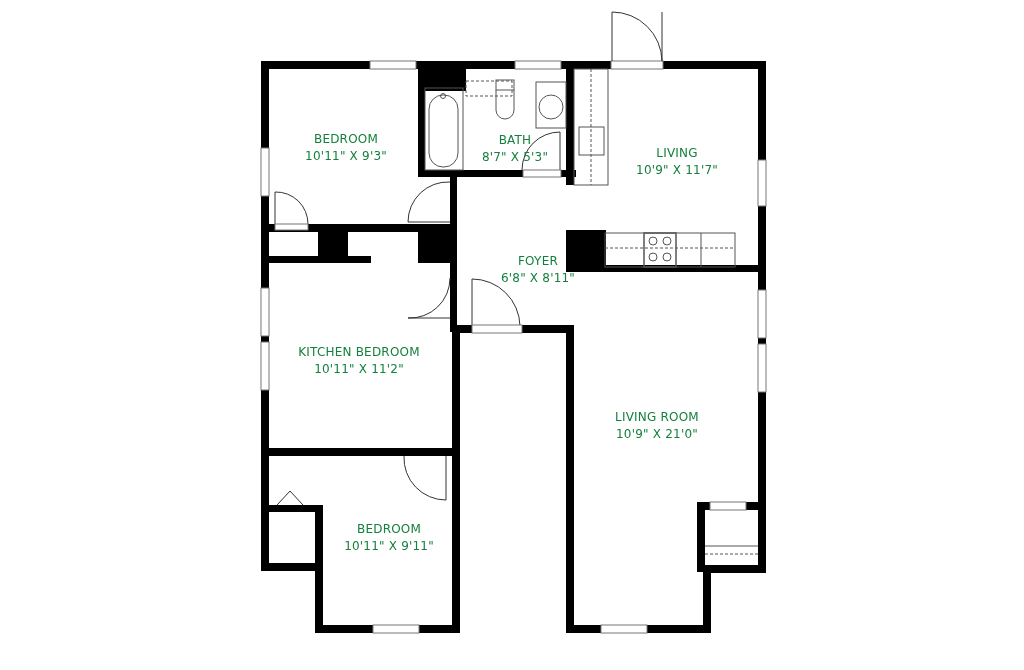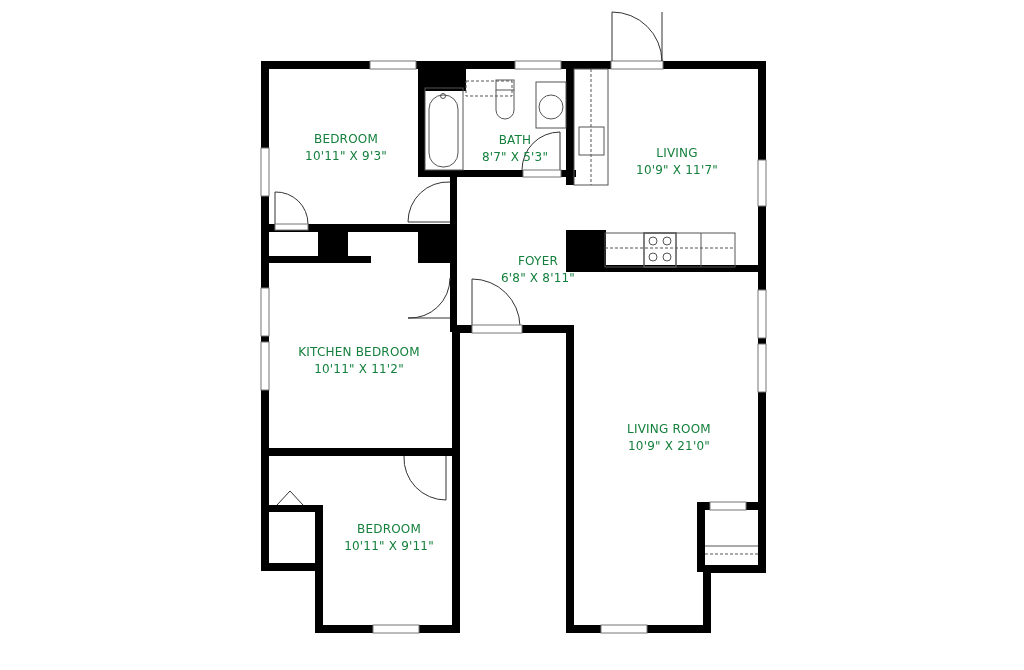--- a/index.html
+++ b/index.html
@@ -128,16 +128,16 @@
   <span class="dims">6'8" X 8'11"</span>
 </div>
 <div class="label" style="left:359px; top:344px;">
   <span class="name">KITCHEN BEDROOM</span>
   <span class="dims">10'11" X 11'2"</span>
 </div>
 <div class="label" style="left:389px; top:521px;">
   <span class="name">BEDROOM</span>
   <span class="dims">10'11" X 9'11"</span>
 </div>
-<div class="label" style="left:657px; top:421px;margin-left:12px;">
+<div class="label" style="left:657px; top:409px;">
   <span class="name">LIVING ROOM</span>
   <span class="dims">10'9" X 21'0"</span>
 </div>
 
 </body></html>

